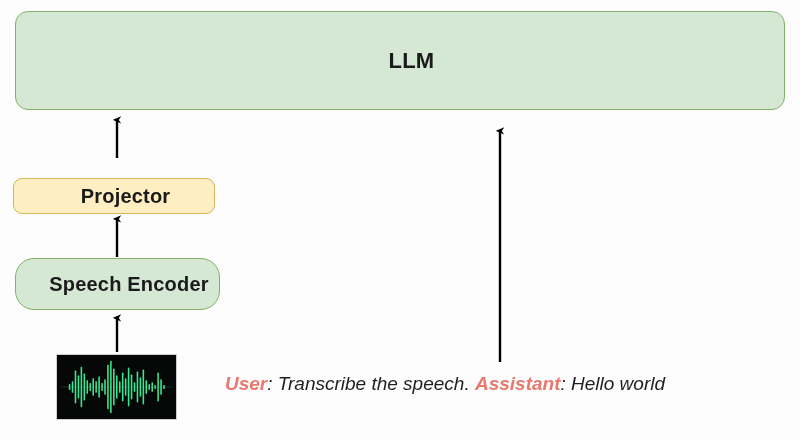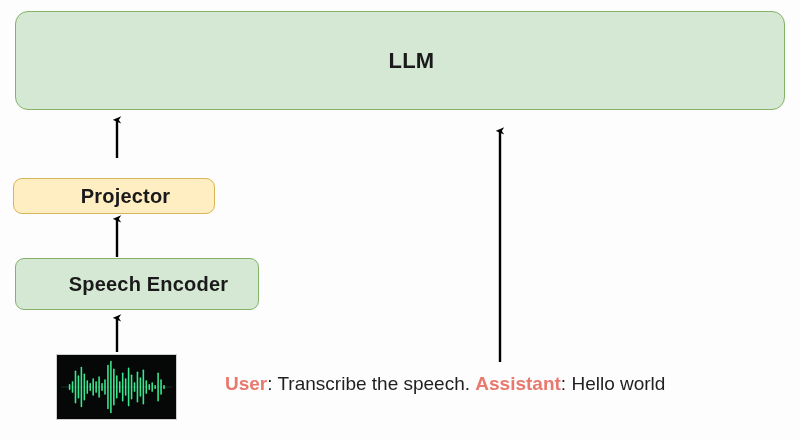--- a/index.html
+++ b/index.html
@@ -53,25 +53,25 @@
     background: #ffeec2;
     border: 1.6px solid #d6b656;
     border-radius: 9px;
     font-size: 20px;
     margin-top: 19px;
   }
 
   .node-encoder {
     left: 15px;
     top: 258px;
-    width: 244px;
+    width: 205px;
     height: 52px;
     background: #d5e8d4;
     border: 1.6px solid #82b366;
-    border-radius: 9px;
+    border-radius: 19px;
     font-size: 20px;
   }
 
   
   #arrow-layer {
     position: absolute;
     left: 0;
     top: 0;
     width: 800px;
     height: 440px;
@@ -100,20 +100,21 @@
   .prompt-text {
     position: absolute;
     left: 225px;
     top: 370px;
     width: 560px;
     height: 28px;
     font-size: 19px;
     color: #1f1f1f;
     white-space: nowrap;
     line-height: 28px;
+    font-style: italic;
   }
   .role {
     font-weight: bold;
     color: #e8796f;
   }
   .prompt-seg {
     color: #1f1f1f;
   }
 </style>
 </head>

